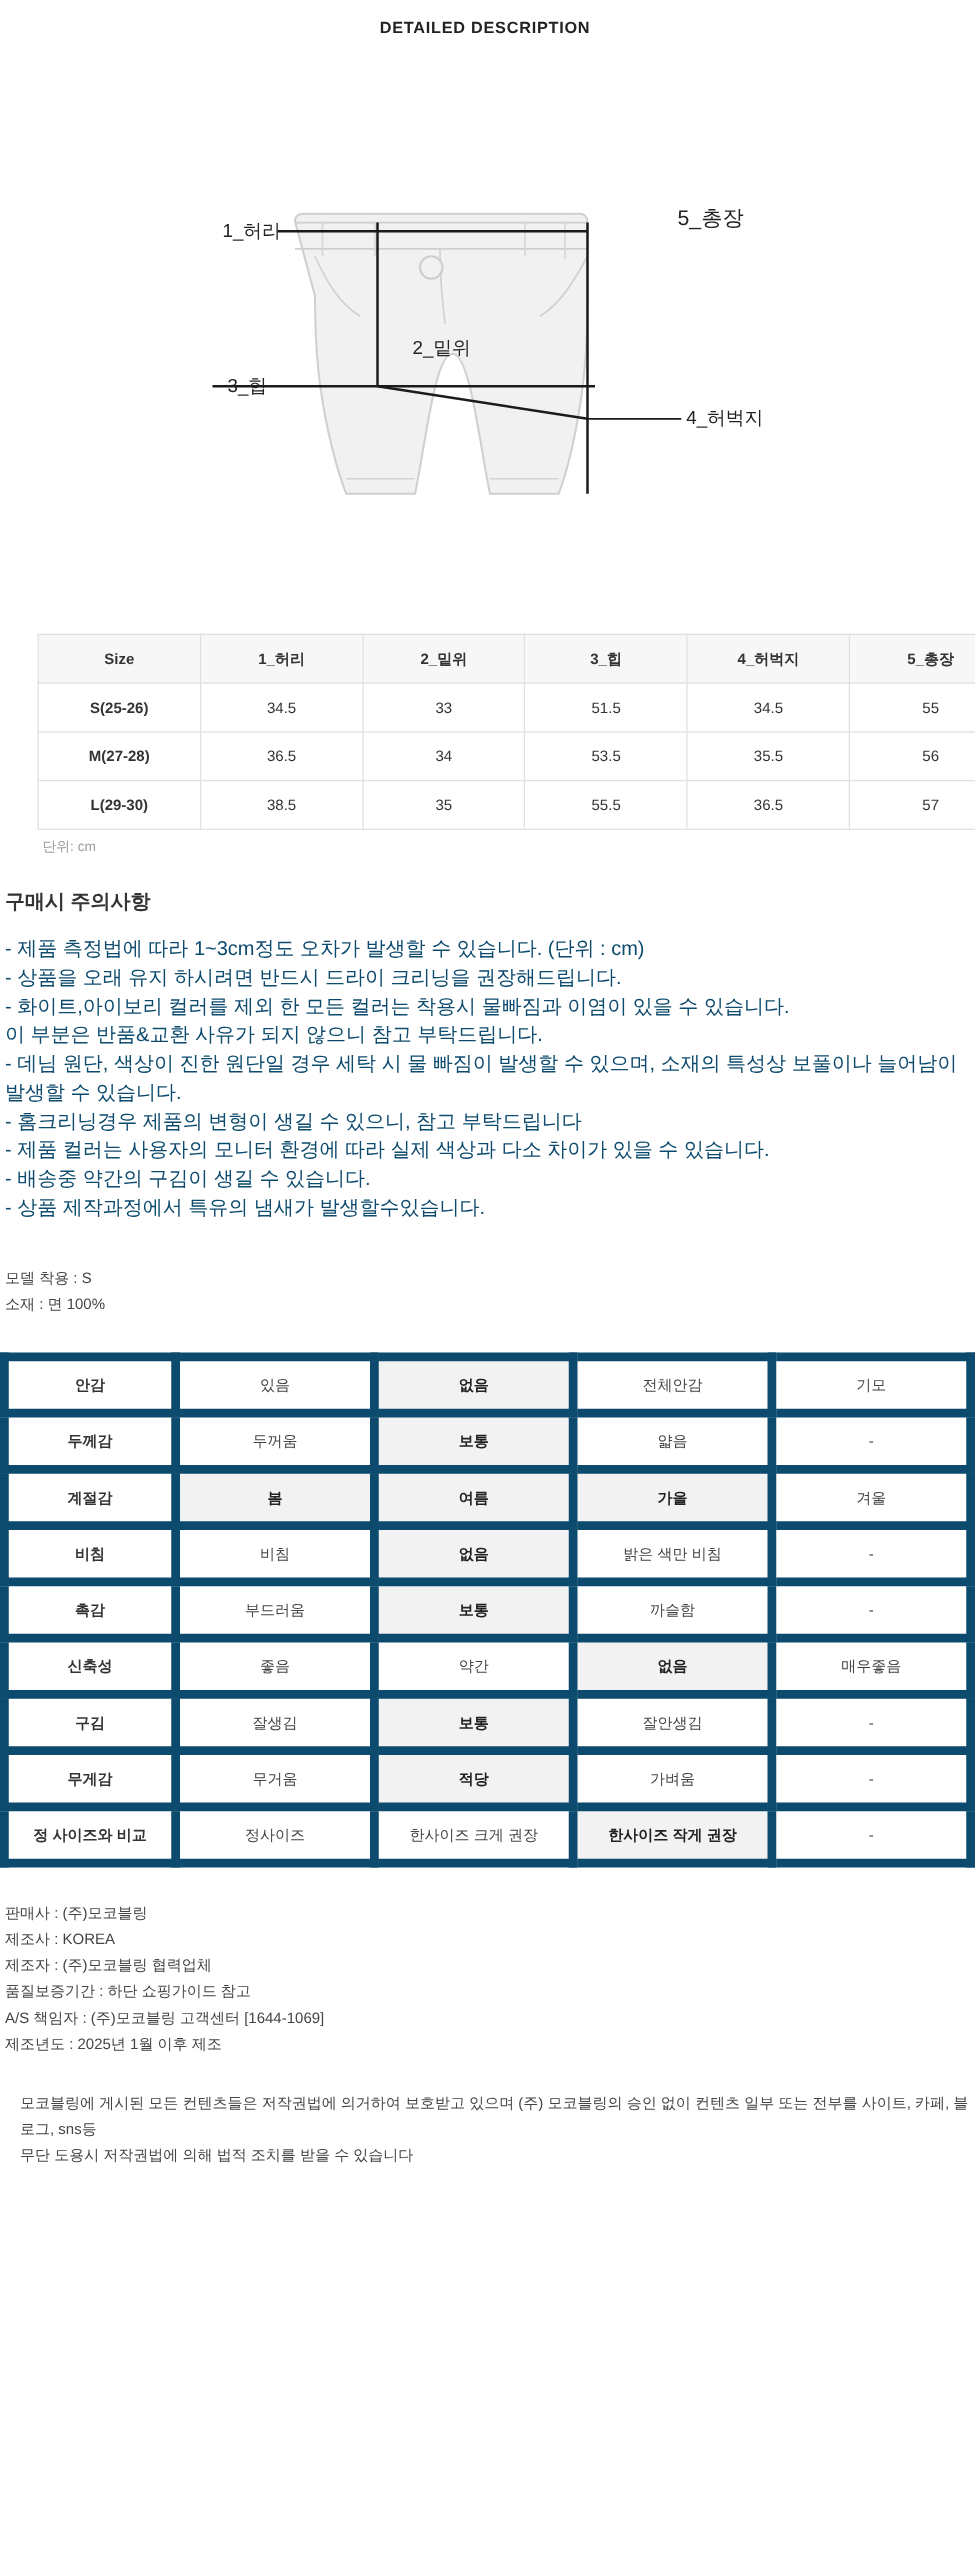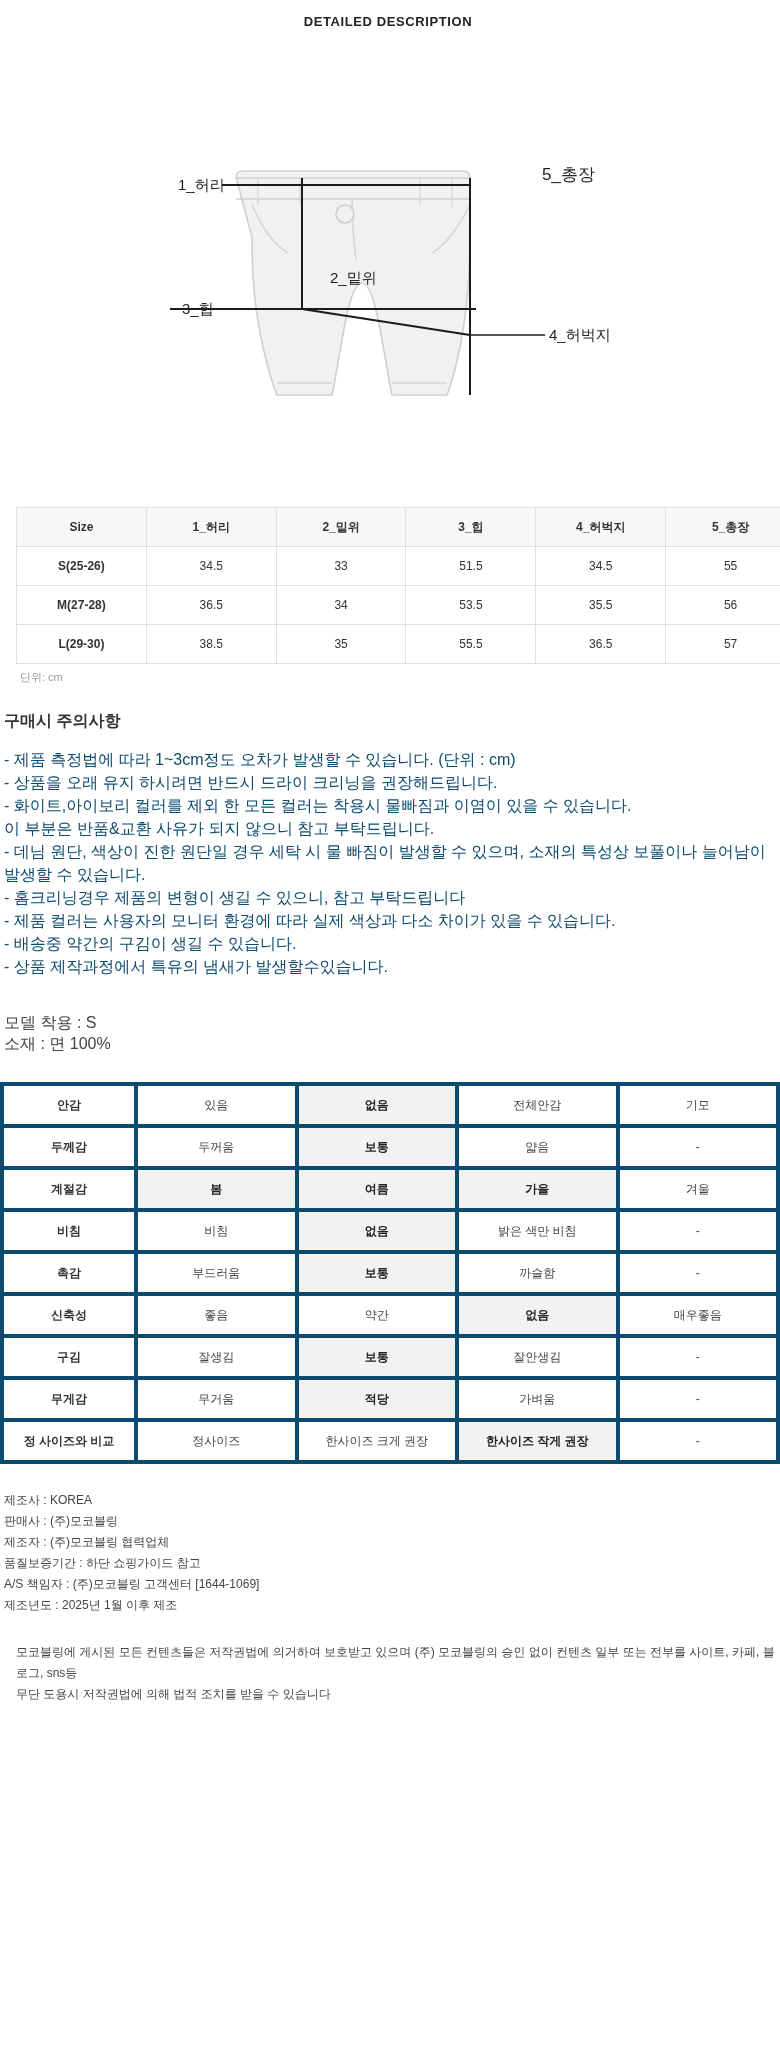--- a/index.html
+++ b/index.html
@@ -44,21 +44,21 @@
   }
   .diag-label {
     position: absolute;
     font-size: 15px;
     color: #222222;
     white-space: nowrap;
   }
 
   
   .size-table-wrap {
-    margin: 0 0 0 0;
+    margin: 0 0 0 14px;
     padding: 0 16px;
   }
   table.size-table {
     border-collapse: collapse;
     width: 780px;
     table-layout: fixed;
     font-size: 12px;
   }
   table.size-table th, table.size-table td {
     border: 1px solid #e0e0e0;
@@ -97,35 +97,35 @@
     font-size: 16px;
     line-height: 23px;
     color: #0c4a6e;
   }
 
   .model-info {
     margin-top: 34px;
     padding-left: 4px;
   }
   .model-info div {
-    font-size: 16px;
+    font-size: 12px;
     line-height: 21px;
     color: #444444;
   }
 
   
   table.attr-table {
     border-collapse: collapse;
     width: 780px;
     table-layout: fixed;
     font-size: 12px;
     margin-top: 28px;
   }
   table.attr-table td {
-    border: 4px solid #0c4a6e;
+    border: 7px solid #0c4a6e;
     text-align: center;
     height: 38px;
     padding: 0;
     color: #444444;
   }
   table.attr-table td.attr-name {
     font-weight: bold;
     color: #333333;
     width: 130px;
   }
@@ -339,22 +339,22 @@
         <td class="attr-name">정 사이즈와 비교</td>
         <td>정사이즈</td>
         <td>한사이즈 크게 권장</td>
         <td class="sel">한사이즈 작게 권장</td>
         <td>-</td>
       </tr>
     </tbody>
   </table>
 
   <div class="seller">
+    <div>판매사 : (주)모코블링</div>
     <div>제조사 : KOREA</div>
-    <div>판매사 : (주)모코블링</div>
     <div>제조자 : (주)모코블링 협력업체</div>
     <div>품질보증기간 : 하단 쇼핑가이드 참고</div>
     <div>A/S 책임자 : (주)모코블링 고객센터 [1644-1069]</div>
     <div>제조년도 : 2025년 1월 이후 제조</div>
   </div>
 
   <div class="copyright">
     <div>모코블링에 게시된 모든 컨텐츠들은 저작권법에 의거하여 보호받고 있으며 (주) 모코블링의 승인 없이 컨텐츠 일부 또는 전부를 사이트, 카페, 블로그, sns등</div>
     <div>무단 도용시 저작권법에 의해 법적 조치를 받을 수 있습니다</div>
   </div>

